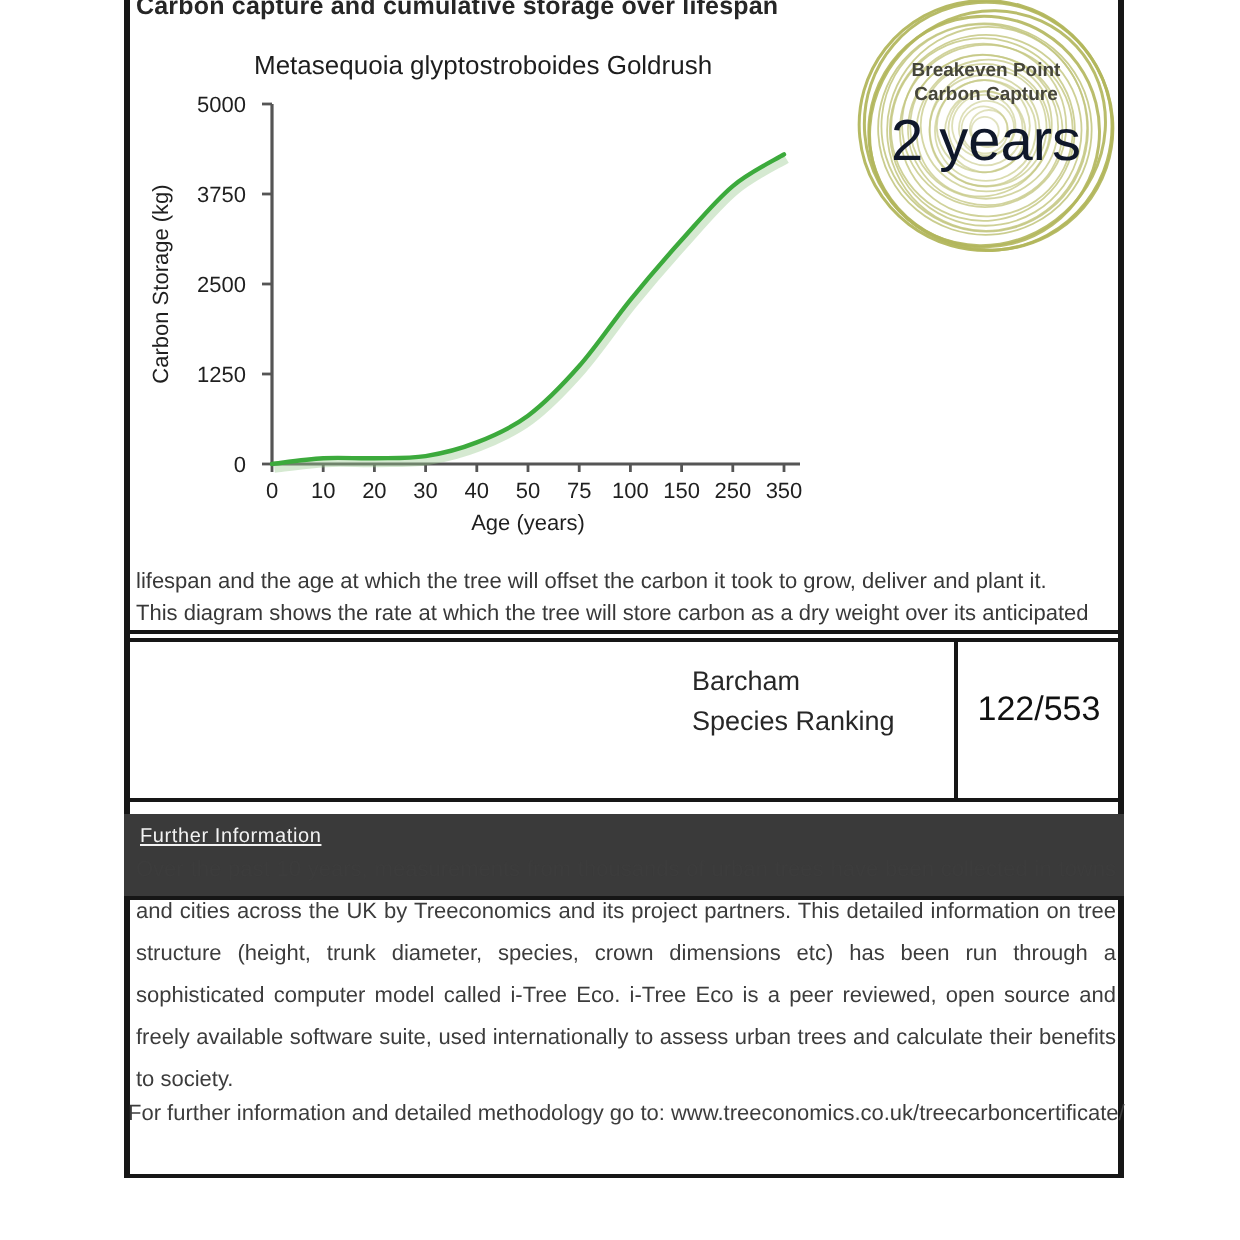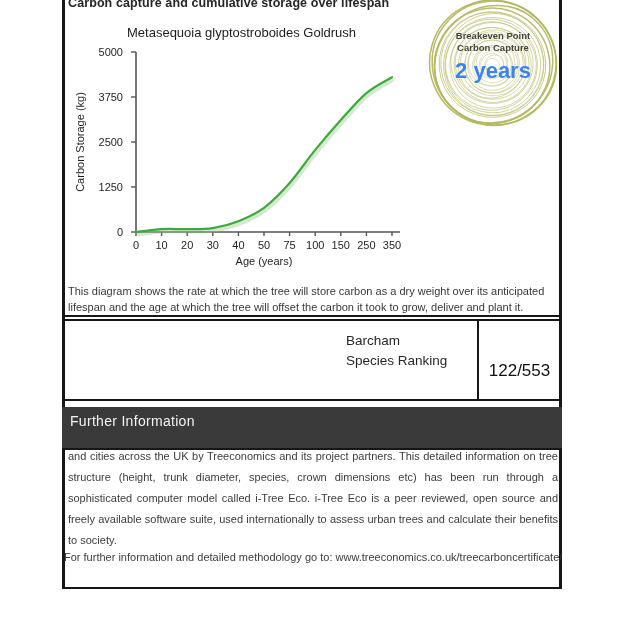--- a/index.html
+++ b/index.html
@@ -7,28 +7,28 @@
         font-family:"Liberation Sans",sans-serif;color:#2a2a2a;}
   .abs{position:absolute;}
   .vline{position:absolute;width:2.5px;background:#161616;}
   .hline{position:absolute;height:2px;background:#161616;}
   .doc-title{position:absolute;left:68px;top:-4px;font-size:12.5px;font-weight:bold;color:#262626;letter-spacing:0.1px;}
   .chart-title{position:absolute;left:127px;top:25px;width:240px;text-align:left;font-size:13px;color:#1d1d1d;}
   .tick{font-size:11px;fill:#1f1f1f;font-family:"Liberation Sans",sans-serif;}
   .axis-label{font-size:11px;fill:#1f1f1f;font-family:"Liberation Sans",sans-serif;}
   .badge-text{position:absolute;left:424px;top:-2px;width:138px;text-align:center;padding-top:32px;box-sizing:border-box;}
   .badge-text .hdr{font-size:9.5px;font-weight:bold;color:#45453a;line-height:11.5px;}
-  .badge-text .val{font-size:22px;color:#3b82f6;margin-top:5px;line-height:26px;font-weight:bold;}
+  .badge-text .val{font-size:29px;color:#0f172a;margin-top:5px;line-height:26px;}
   .caption{position:absolute;left:68px;top:284px;width:480px;font-size:11px;line-height:15.5px;color:#383838;}
   .rank-box{position:absolute;left:62px;top:319px;width:500px;height:82px;border:2px solid #161616;box-sizing:border-box;}
   .rank-divider{position:absolute;left:477px;top:319px;width:2px;height:82px;background:#161616;}
   .rank-label{position:absolute;left:346px;top:331px;font-size:13.5px;line-height:19.5px;color:#272727;}
-  .rank-value{position:absolute;left:479px;top:319px;width:81px;height:72px;display:flex;align-items:center;justify-content:center;font-size:17px;color:#111;margin-top:16px;}
+  .rank-value{position:absolute;left:479px;top:319px;width:81px;height:72px;display:flex;align-items:center;justify-content:center;font-size:17px;color:#111;}
   .info-bar{position:absolute;left:62px;top:407px;width:500px;height:41px;background:#3a3a3a;box-sizing:border-box;}
-  .info-bar-text{position:absolute;left:70px;top:413px;font-size:14px;color:#f2f2f2;letter-spacing:0.3px;}
+  .info-bar-text{position:absolute;left:70px;top:413px;font-size:10px;color:#f2f2f2;letter-spacing:0.3px;text-decoration:underline;}
   .body-box{position:absolute;left:62px;top:448px;width:500px;height:141px;border:2px solid #161616;box-sizing:border-box;}
   .body-par{position:absolute;left:68px;top:425px;width:490px;font-size:11px;line-height:21px;text-align:justify;color:#3c3c3c;}
   .body-url{position:absolute;left:64px;top:551px;font-size:11px;color:#3c3c3c;white-space:nowrap;}
 </style>
 </head>
 <body>
 
 <div id="page">
 
   <div class="vline" style="left:62px;top:0;height:589px;"></div>
@@ -107,22 +107,22 @@
       <ellipse cx="67.43687242798354" cy="65.62668038408779" rx="61.492361625514405" ry="62.56891435185186" transform="rotate(130.6 69 66)" fill="none" stroke="#b2b65c" stroke-width="1.5" opacity="0.93"></ellipse>
       <ellipse cx="68.47891632373114" cy="64.87695473251028" rx="63.28818100565844" ry="62.44349742798354" transform="rotate(16.1 69 66)" fill="none" stroke="#b2b65c" stroke-width="1.5" opacity="0.95"></ellipse>
     </svg>
   <div class="badge-text">
     <div class="hdr">Breakeven Point</div>
     <div class="hdr">Carbon Capture</div>
     <div class="val">2 years</div>
   </div>
 
   <div class="caption">
+    <div>lifespan and the age at which the tree will offset the carbon it took to grow, deliver and plant it.</div>
     <div>This diagram shows the rate at which the tree will store carbon as a dry weight over its anticipated</div>
-    <div>lifespan and the age at which the tree will offset the carbon it took to grow, deliver and plant it.</div>
   </div>
 
   <div class="rank-box"></div>
   <div class="rank-divider"></div>
   <div class="rank-label">
     <div>Barcham</div>
     <div>Species Ranking</div>
   </div>
   <div class="rank-value">122/553</div>
 

